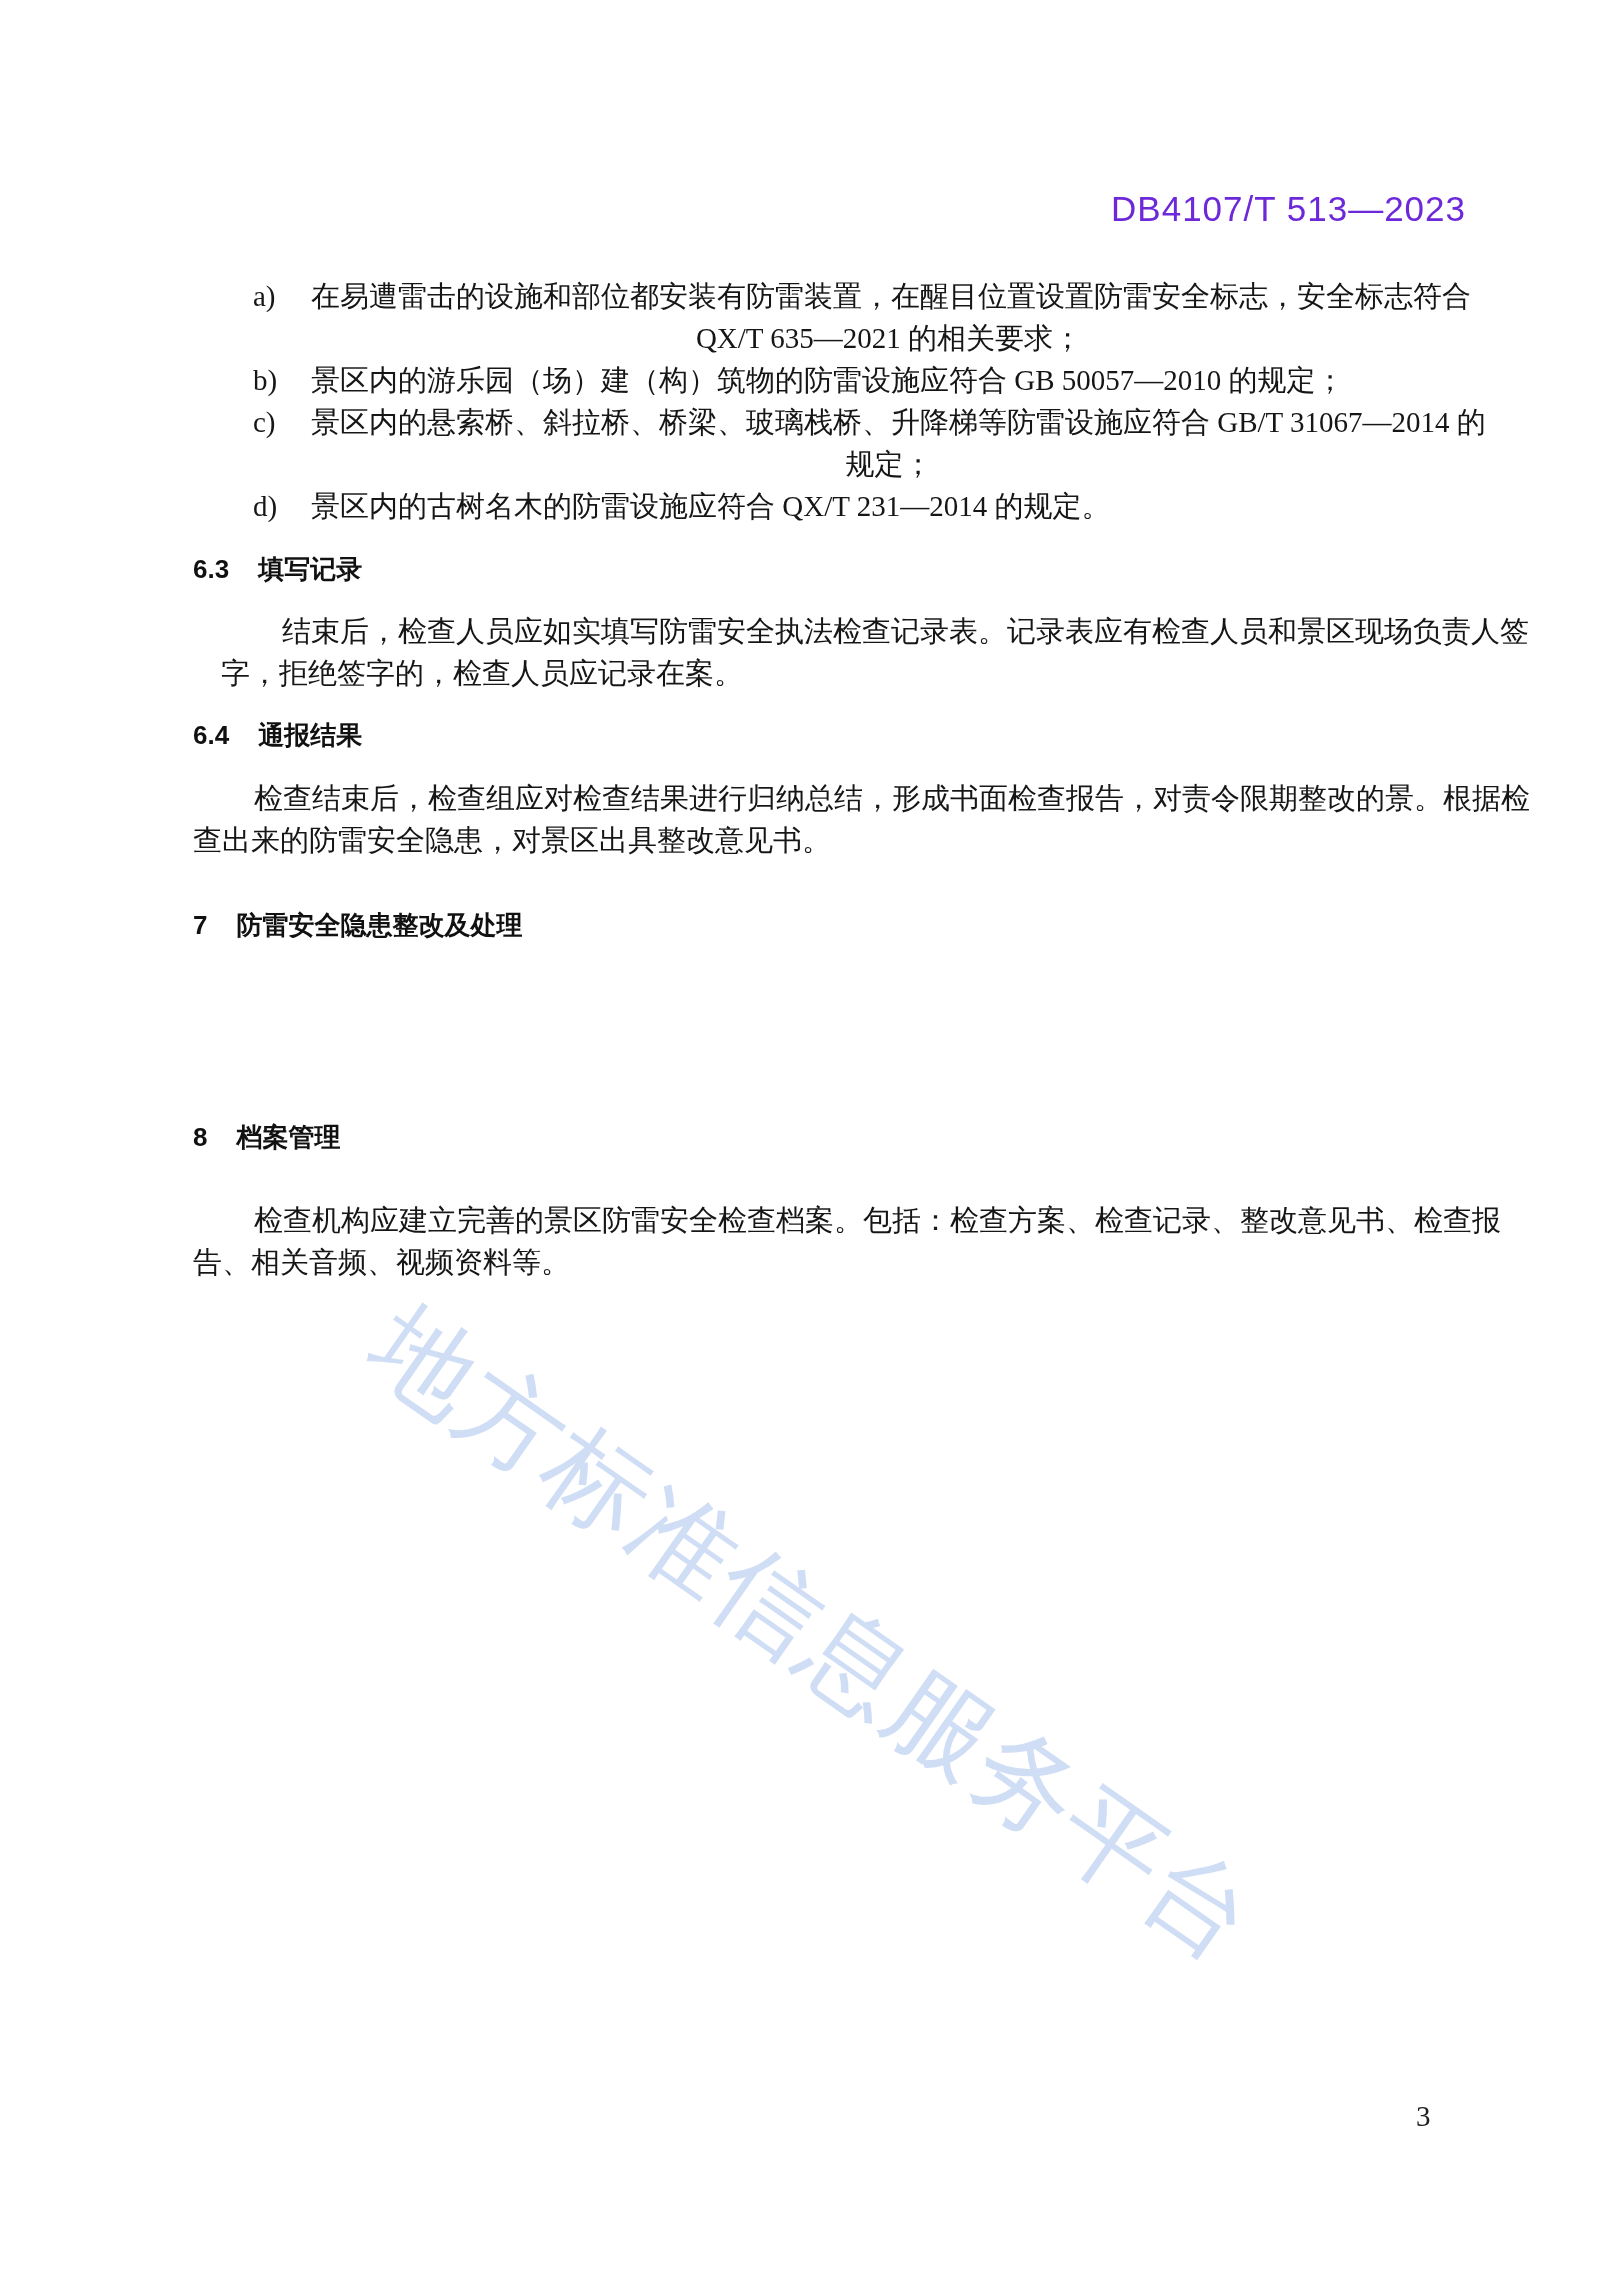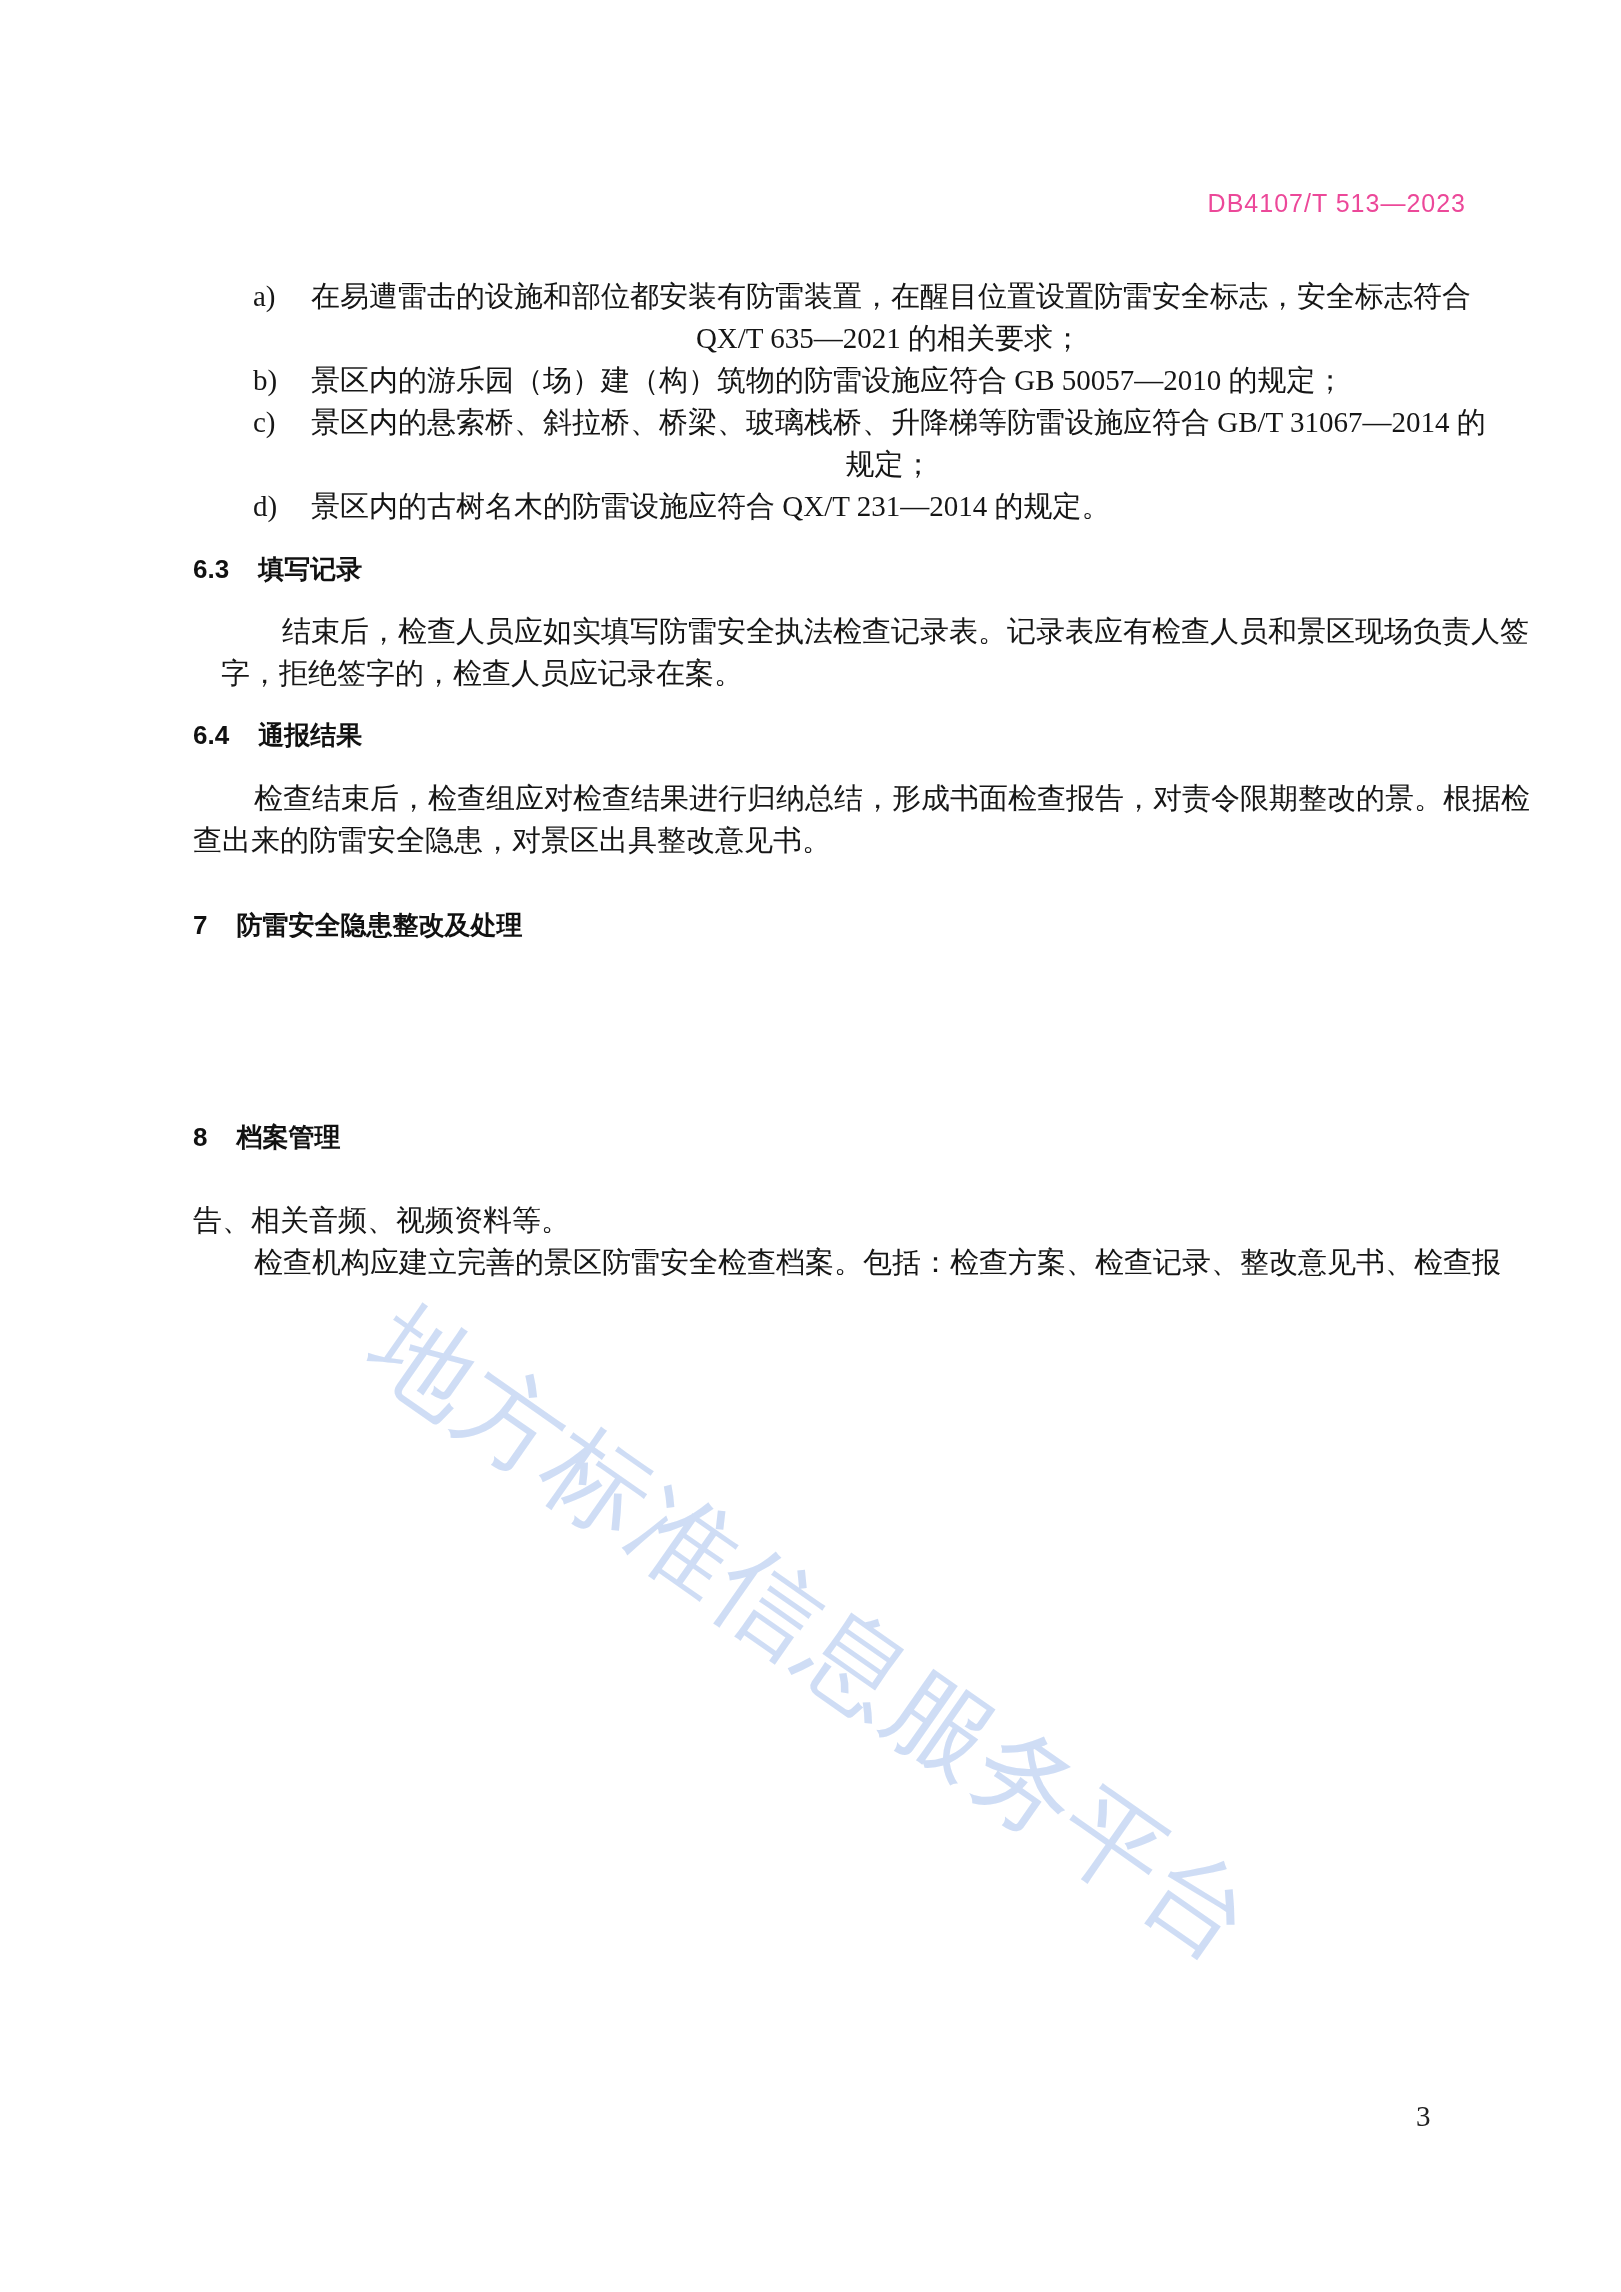--- a/index.html
+++ b/index.html
@@ -9,23 +9,23 @@
     margin:0 auto;
     background:#ffffff;
     color:#1b1b1b;
     font-family:"Liberation Serif","DejaVu Serif",serif;
     overflow:hidden;
   }
   .doc-code{
     position:absolute;
     top:189px;right:155px;
     font-family:"Liberation Sans","DejaVu Sans",sans-serif;
-    font-size:25px;
+    font-size:35px;
     letter-spacing:1px;
-    color:#ec4899;
+    color:#6d28d9;
     white-space:nowrap;
   }
   .body-col{position:absolute;left:193px;width:1274px;}
   .clause-list{top:275px;}
   .line{
     height:42px;line-height:42px;
     font-size:29px;
     white-space:nowrap;
     color:#161616;
   }
@@ -102,22 +102,22 @@
   </div>
 
   <div class="heading" style="top:906px;">
     <span class="num">7</span><span>防雷安全隐患整改及处理</span>
   </div>
 
   <div class="heading" style="top:1118px;">
     <span class="num">8</span><span>档案管理</span>
   </div>
   <div class="para" style="top:1199px;">
+    <div class="line first">检查机构应建立完善的景区防雷安全检查档案。包括：检查方案、检查记录、整改意见书、检查报</div>
     <div class="line">告、相关音频、视频资料等。</div>
-    <div class="line first">检查机构应建立完善的景区防雷安全检查档案。包括：检查方案、检查记录、整改意见书、检查报</div>
   </div>
 
   <div class="watermark" style="color: rgb(169, 195, 238);">地方标准信息服务平台</div>
 
   <div class="page-number">3</div>
 
 </div>
 
 
 </body></html>

